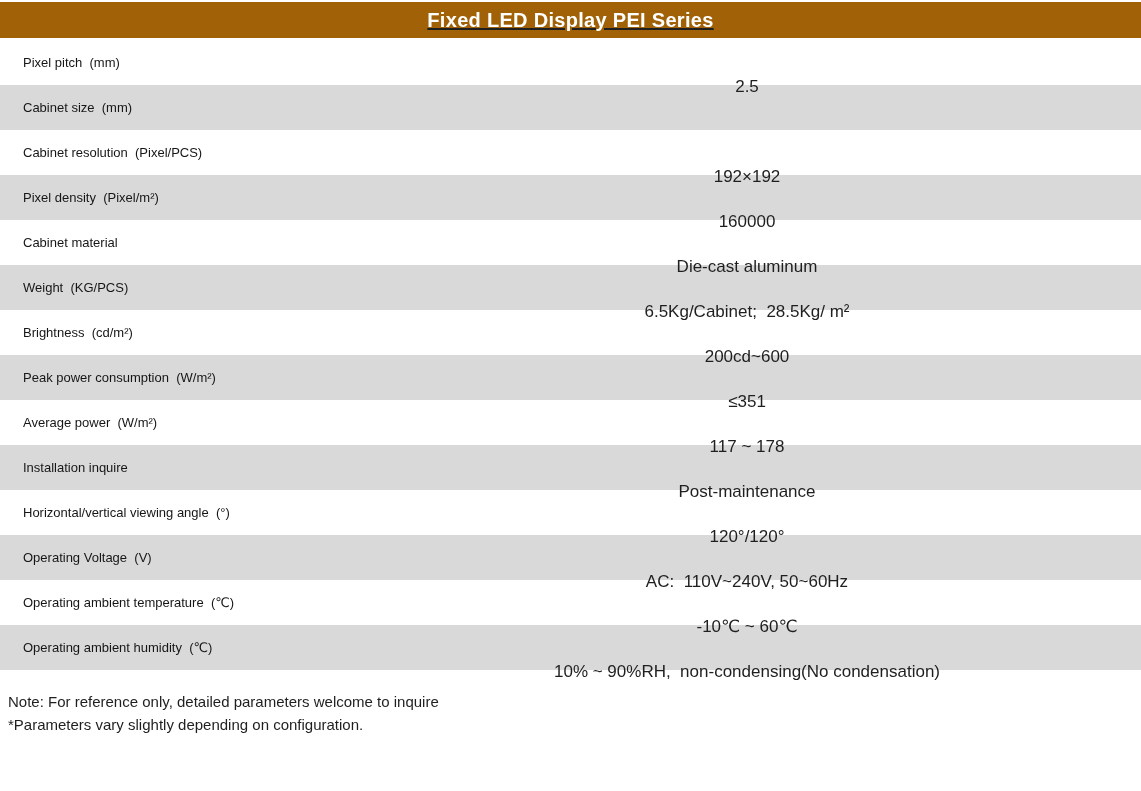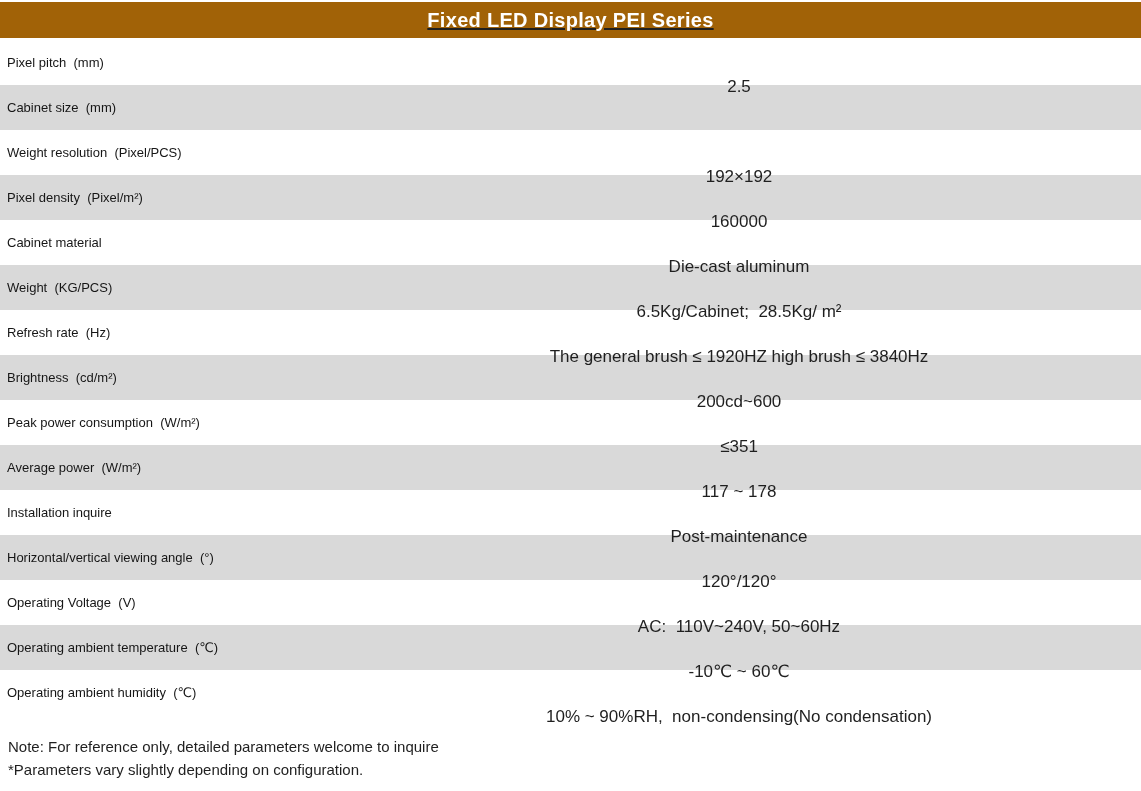--- a/index.html
+++ b/index.html
@@ -38,21 +38,21 @@
     display: flex;
     height: 45px;
     align-items: center;
     background: #ffffff;
   }
   .spec-row:nth-child(even) {
     background: #D9D9D9;
   }
   .spec-label {
     width: 330px;
-    padding-left: 7px;
+    padding-left: 23px;
     font-size: 13px;
     white-space: pre;
     color: #161616;
   }
   .spec-value {
     flex: 1;
     text-align: center;
     font-size: 17px;
     white-space: pre;
     color: #1f1f1f;
@@ -77,38 +77,34 @@
 
 <div class="spec-table">
   <div class="spec-row">
     <div class="spec-label">Pixel pitch  (mm)</div>
     <div class="spec-value">2.5</div>
   </div>
   <div class="spec-row">
     <div class="spec-label">Cabinet size  (mm)</div>
   </div>
   <div class="spec-row">
-    <div class="spec-label">Weight resolution  (Pixel/PCS)</div>
+    <div class="spec-label">Cabinet resolution  (Pixel/PCS)</div>
     <div class="spec-value">192×192</div>
   </div>
   <div class="spec-row">
     <div class="spec-label">Pixel density  (Pixel/m²)</div>
     <div class="spec-value">160000</div>
   </div>
   <div class="spec-row">
     <div class="spec-label">Cabinet material</div>
     <div class="spec-value">Die-cast aluminum</div>
   </div>
   <div class="spec-row">
     <div class="spec-label">Weight  (KG/PCS)</div>
     <div class="spec-value">6.5Kg/Cabinet;  28.5Kg/ m²</div>
-  </div>
-  <div class="spec-row">
-    <div class="spec-label">Refresh rate  (Hz)</div>
-    <div class="spec-value">The general brush ≤ 1920HZ high brush ≤ 3840Hz</div>
   </div>
   <div class="spec-row">
     <div class="spec-label">Brightness  (cd/m²)</div>
     <div class="spec-value">200cd~600</div>
   </div>
   <div class="spec-row">
     <div class="spec-label">Peak power consumption  (W/m²)</div>
     <div class="spec-value">≤351</div>
   </div>
   <div class="spec-row">

